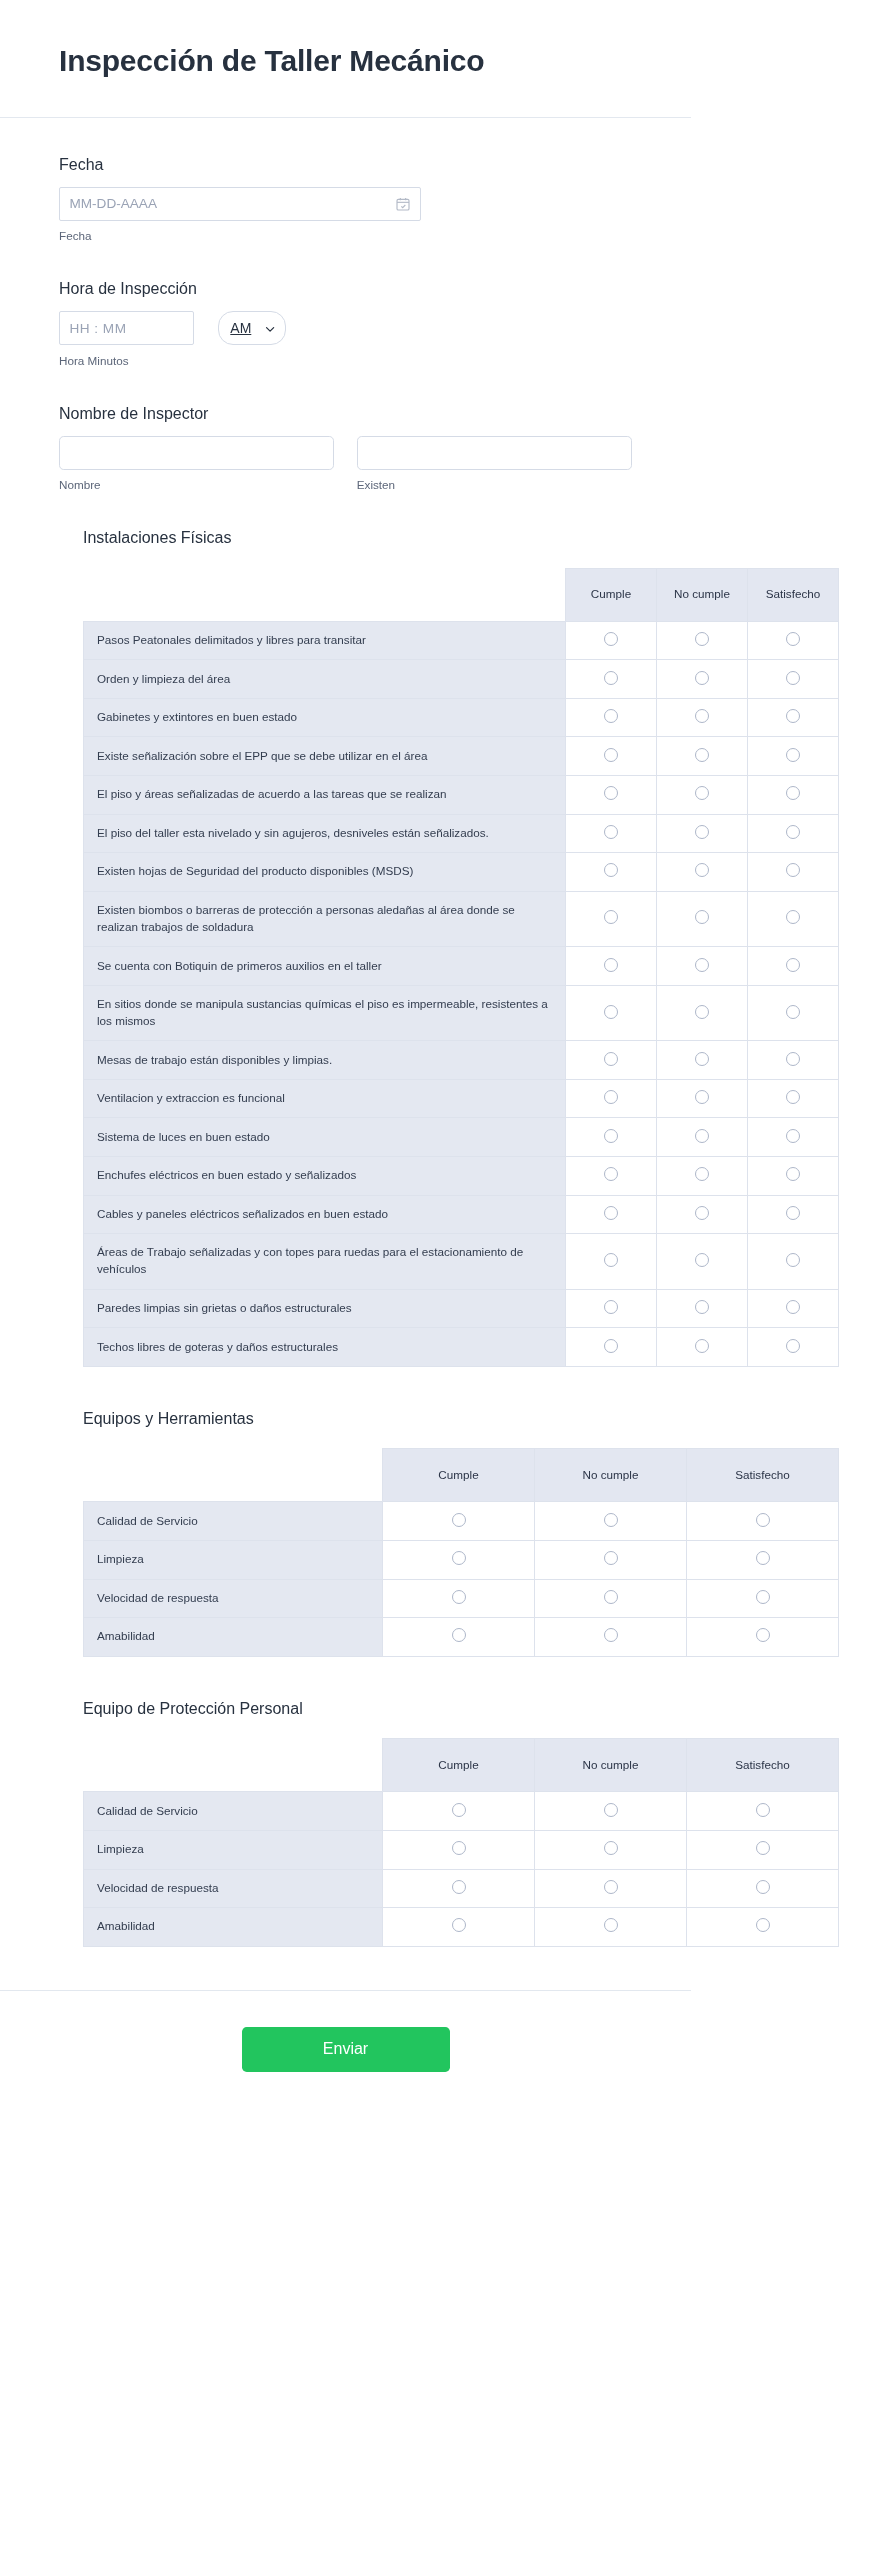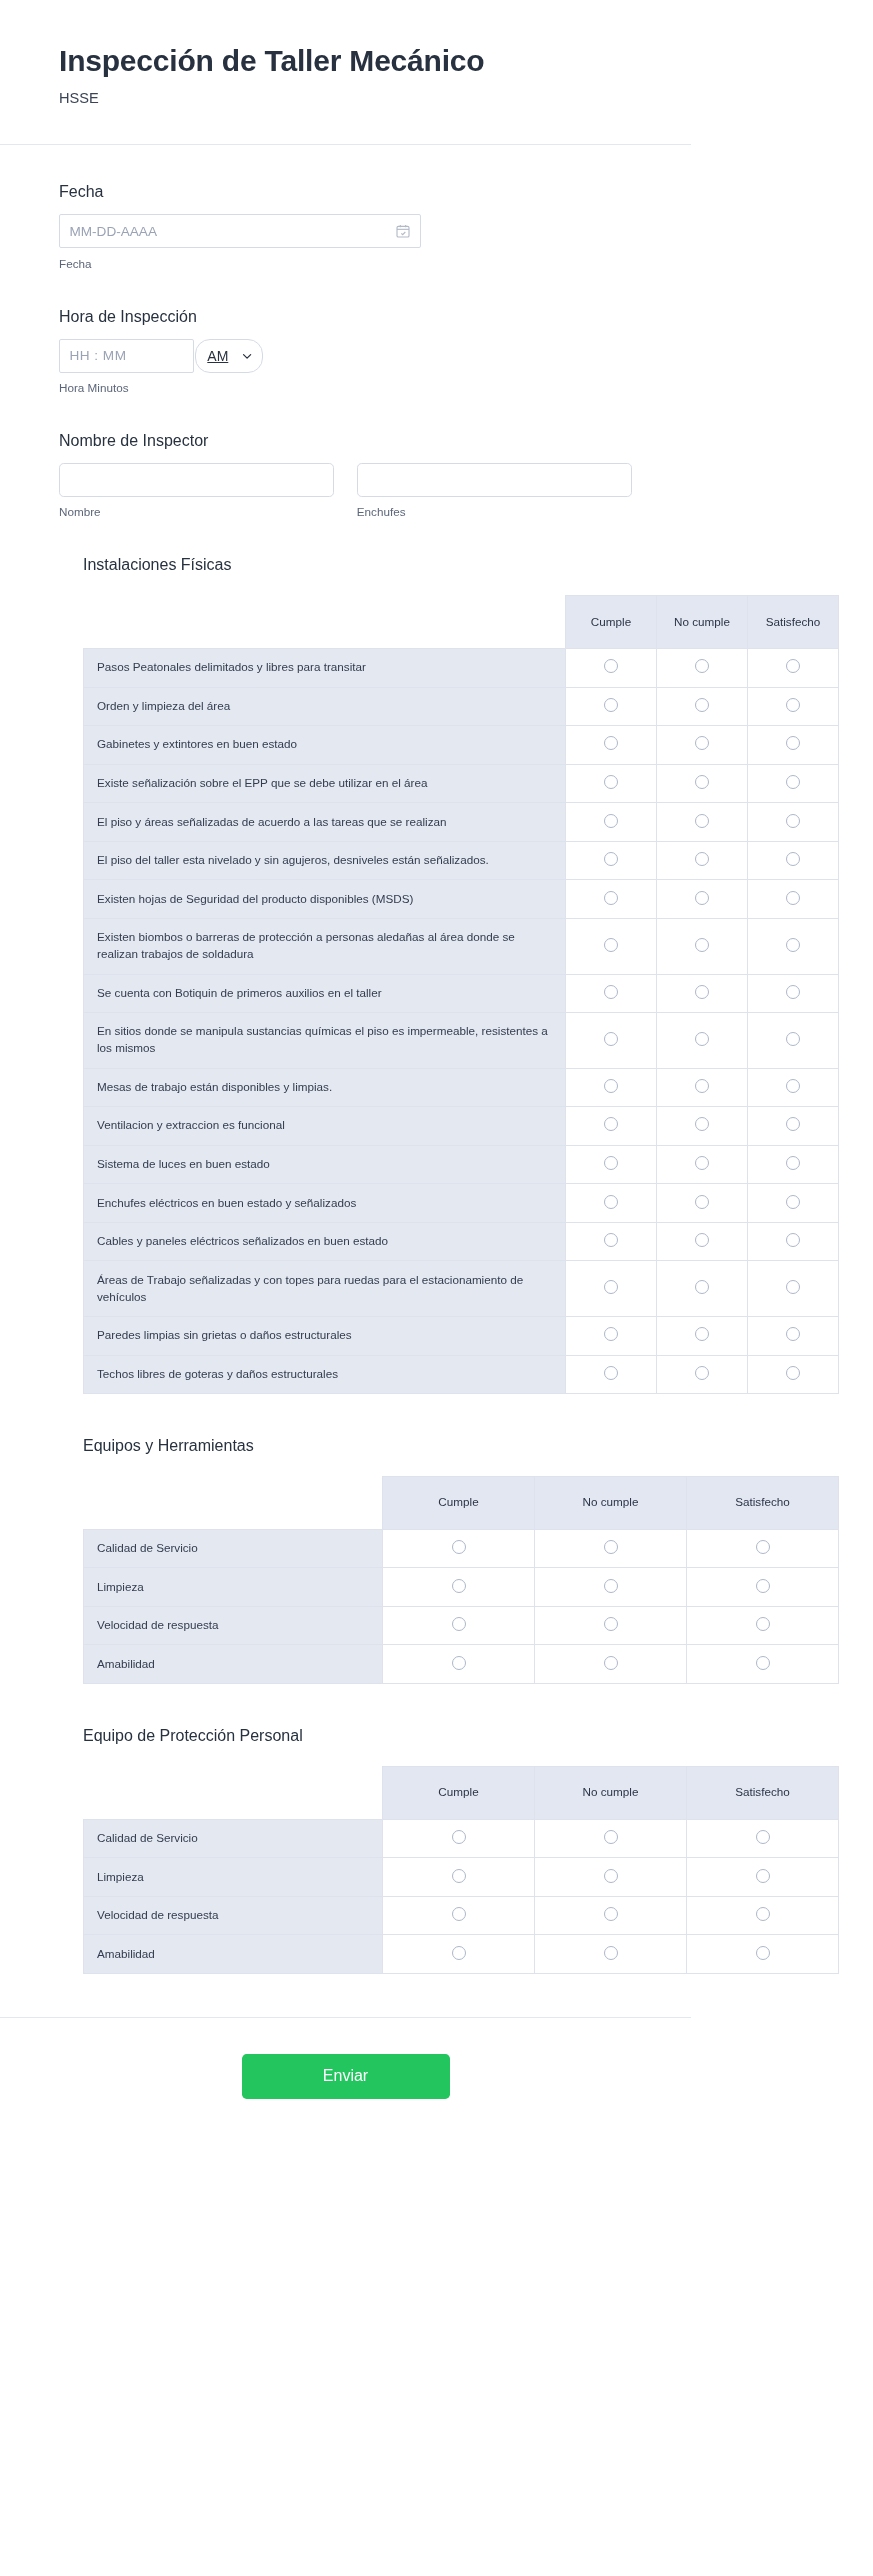--- a/index.html
+++ b/index.html
@@ -66,21 +66,21 @@
     align-items: center;
     padding: 0 9.4px;
     font-size: 13.6px;
     color: #9aa3b5;
     position: relative;
   }
   .date-input { width: 362px; }
   .date-ph { flex: 1; }
   .cal-icon { width: 16px; height: 16px; opacity: .75; }
 
-  .time-row { display: flex; gap: 1px; align-items: flex-end; }
+  .time-row { display: flex; gap: 24px; align-items: flex-end; }
   .time-input { width: 135px; justify-content: flex-start; letter-spacing: 0.5px; }
   .ampm-select {
     border: 0.9px solid #d5dbe6;
     border-radius: 15px;
     height: 34px;
     min-width: 68px;
     background: #fff;
     display: flex;
     align-items: center;
     justify-content: space-between;
@@ -192,21 +192,20 @@
     cursor: pointer;
   }
 </style>
 </head>
 <body>
 
 <div class="page">
 
   <div class="form-header">
     <div class="form-title">Inspección de Taller Mecánico</div>
-    <div class="form-subtitle">HSSE</div>
   </div>
   <div class="hr"></div>
 
   <div class="form-body">
 
     <div class="field-block">
       <div class="field-label">Fecha</div>
       <div class="input-box date-input">
         <span class="date-ph">MM-DD-AAAA</span>
         <span class="cal-icon">
@@ -242,21 +241,21 @@
 
     <div class="field-block">
       <div class="field-label">Nombre de Inspector</div>
       <div class="name-row">
         <div class="name-col">
           <div class="text-input"></div>
           <div class="sub-label">Nombre</div>
         </div>
         <div class="name-col">
           <div class="text-input"></div>
-          <div class="sub-label">Enchufes</div>
+          <div class="sub-label">Existen</div>
         </div>
       </div>
     </div>
 
     <div class="matrix-wrap">
       <div class="section-title">Instalaciones Físicas</div>
       <table class="matrix m1">
         <colgroup>
             <col class="c-label">
             <col class="c-opt">

